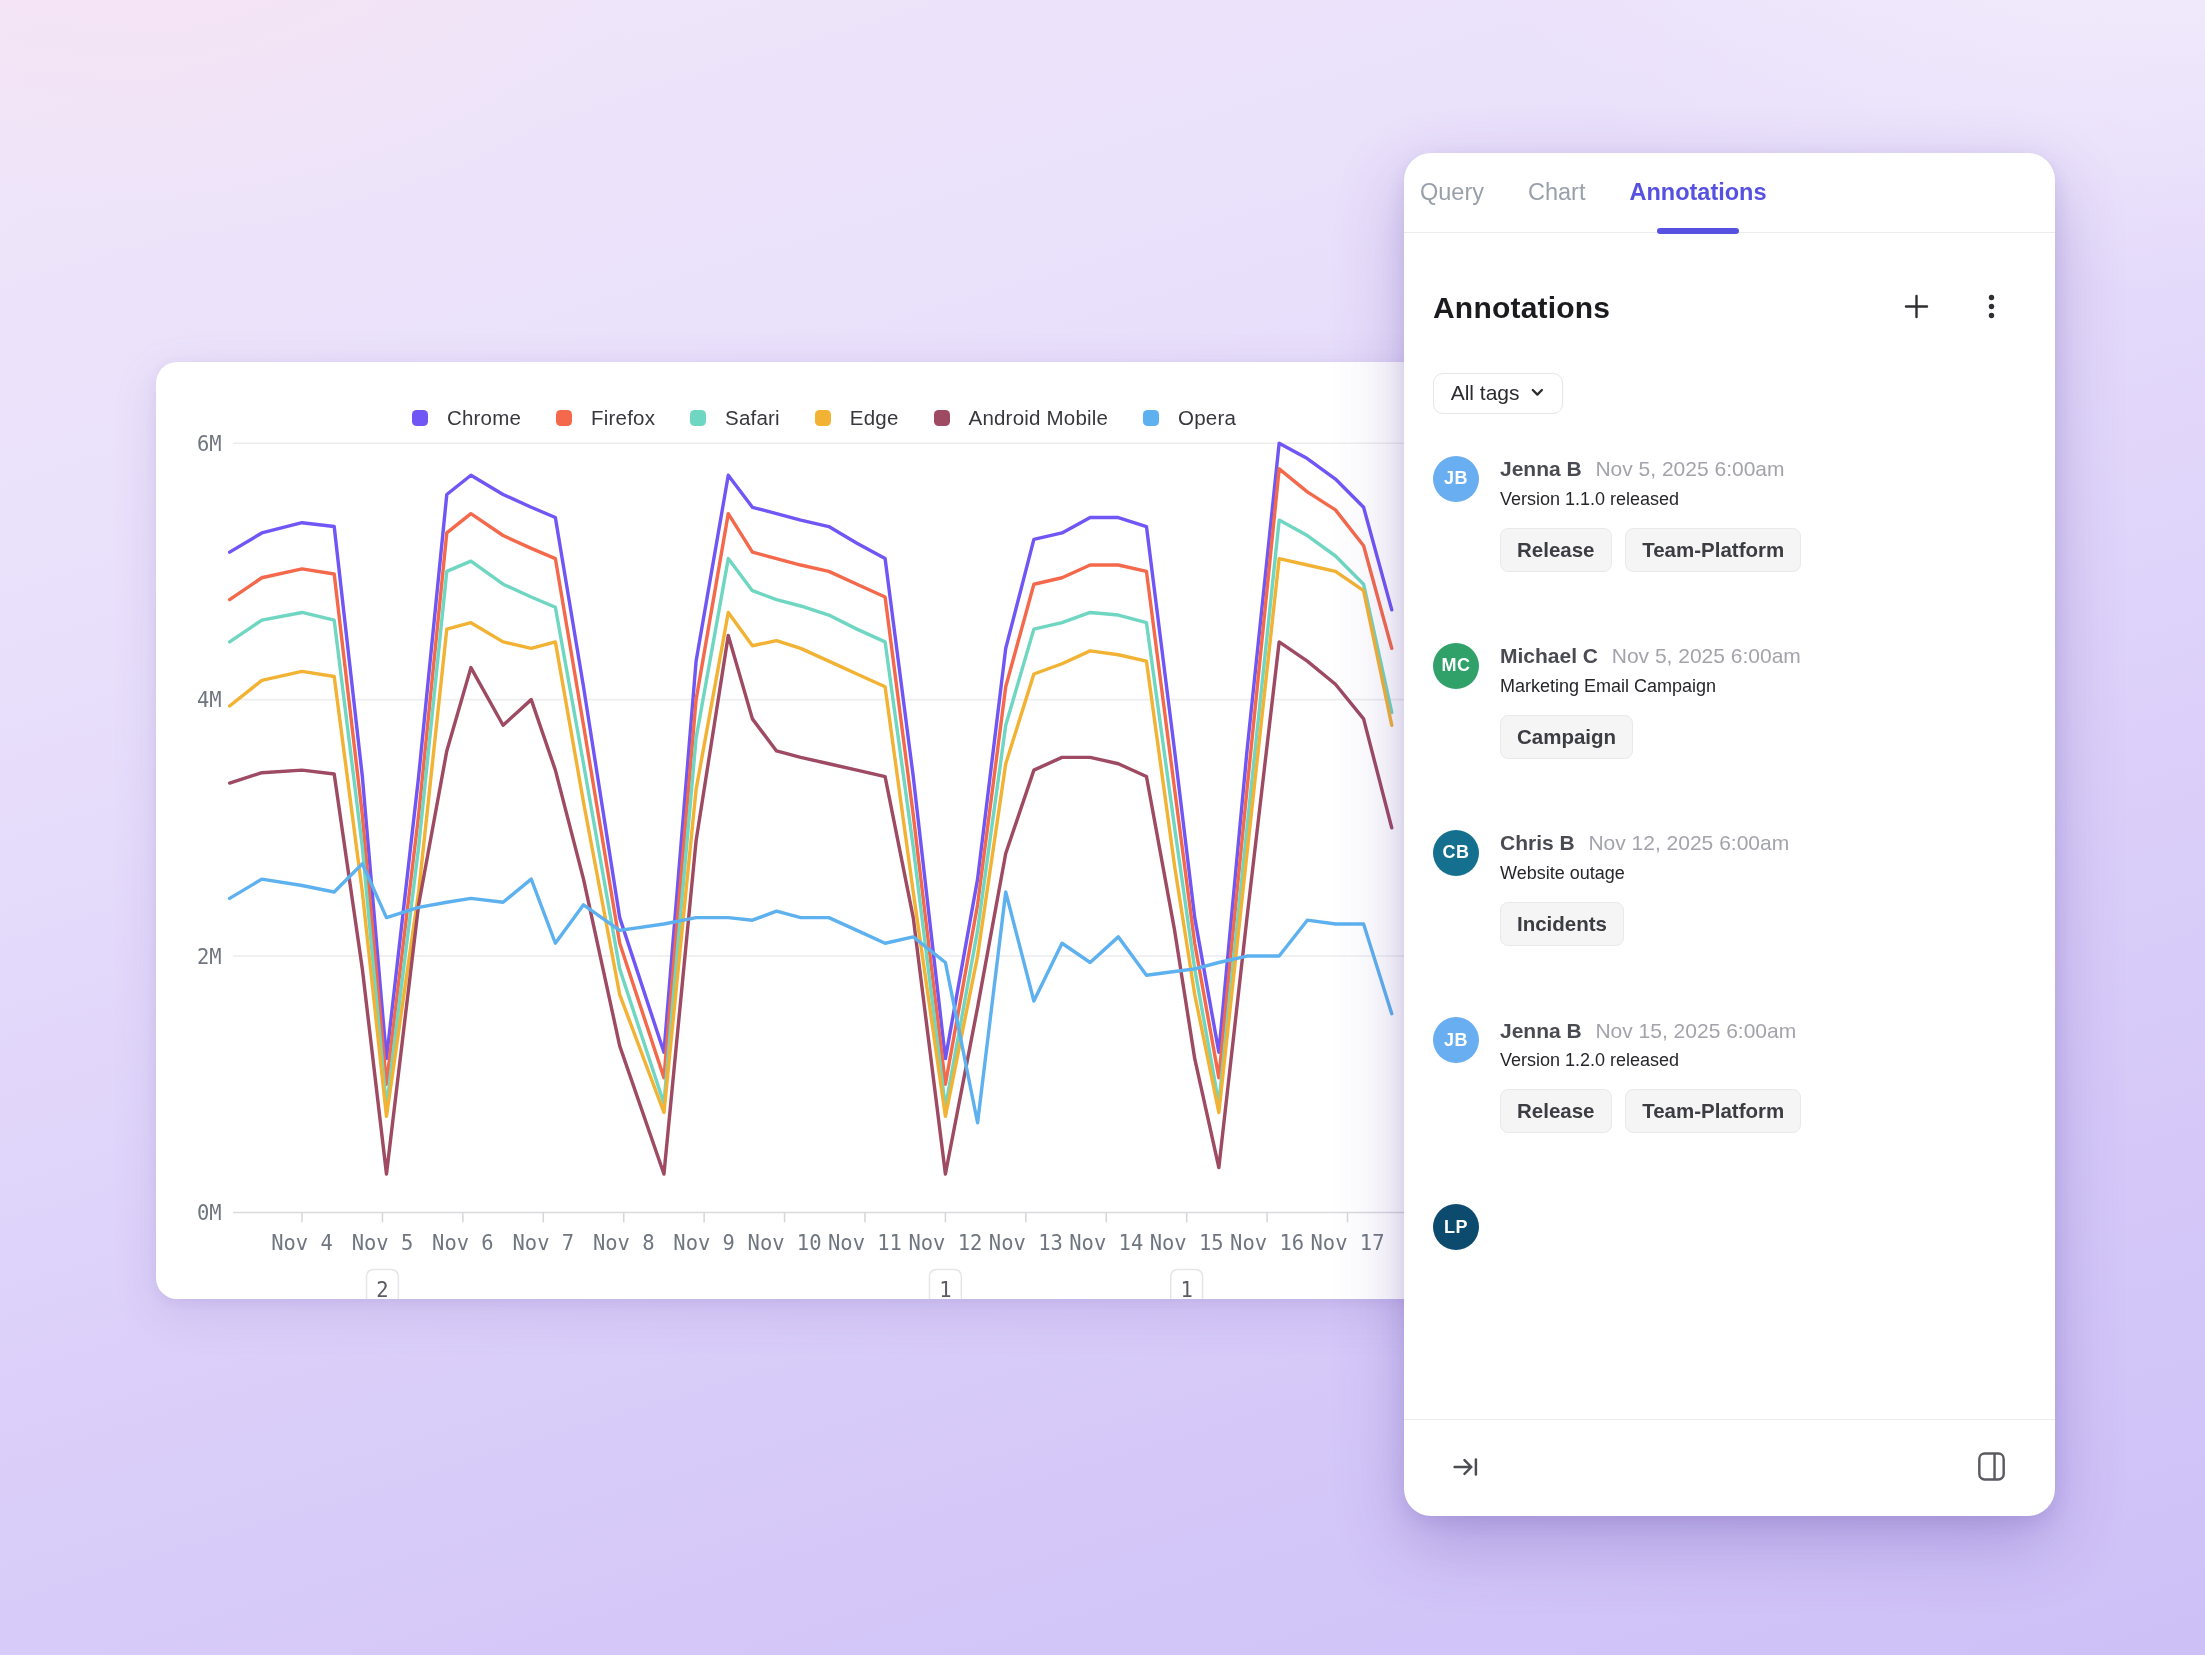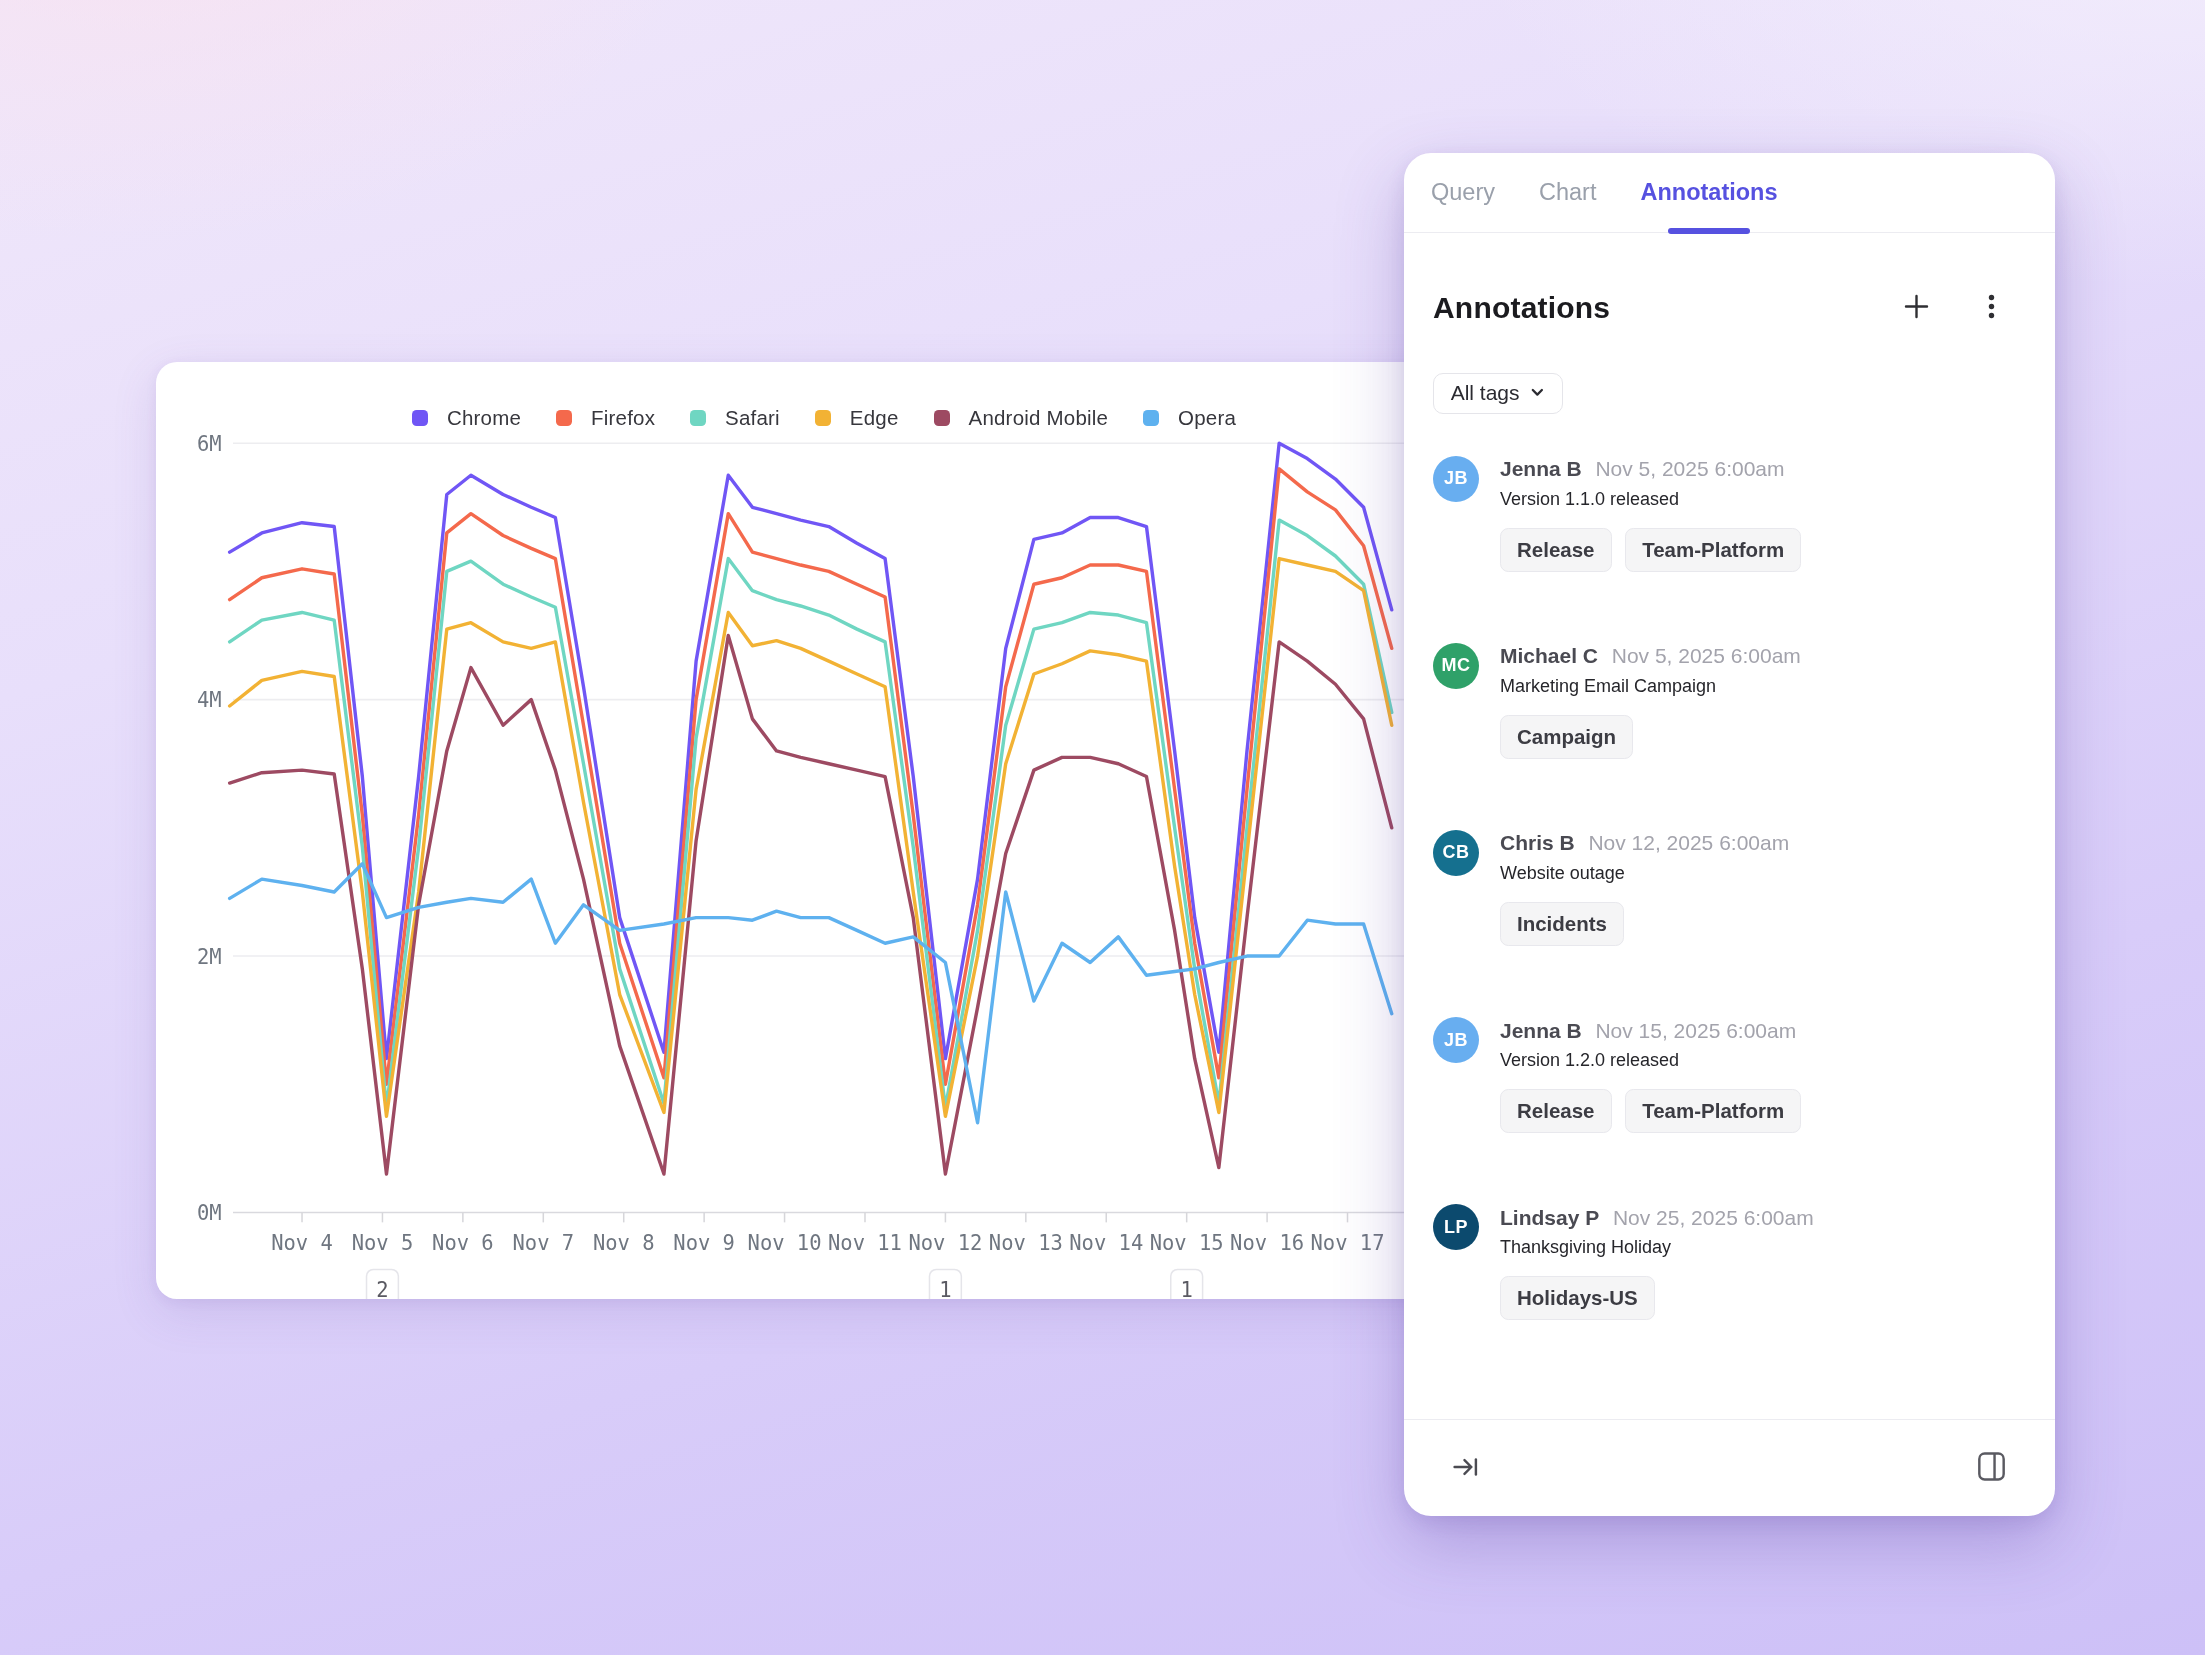--- a/index.html
+++ b/index.html
@@ -17,21 +17,21 @@
     gap:35px;align-items:center;}
   .legend-item{display:flex;align-items:center;gap:19px;cursor:pointer;}
   .legend-swatch{width:16px;height:16px;border-radius:4.6px;flex:0 0 auto;}
   .legend-label{font-size:20.5px;font-weight:500;color:#37373d;letter-spacing:0.2px;}
   #chart-svg{position:absolute;left:0;top:0;}
   #chart-svg text{font-family:"DejaVu Sans Mono",monospace;}
 
   
   .panel{position:absolute;left:1404px;top:153px;width:651px;height:1363px;background:#ffffff;
     border-radius:27px;box-shadow:0 27px 68px rgba(86,60,158,.30),0 6px 18px rgba(86,60,158,.12);}
-  .tabs{display:flex;align-items:center;gap:44px;height:79px;padding:0 44px 0 27px;
+  .tabs{display:flex;align-items:center;gap:44px;height:79px;padding:0 44px 0 16px;
     border-bottom:1.5px solid #ececf1;border-radius:27px 27px 0 0;}
   .tab{position:relative;height:100%;display:flex;align-items:center;font-size:23.5px;font-weight:500;
     color:#9aa0ab;cursor:pointer;background:none;border:none;padding:0;font-family:inherit;}
   .tab.active{color:#5651e0;font-weight:700;}
   .tab.active::after{content:"";position:absolute;left:20%;width:60%;bottom:-1.5px;height:6px;
     border-radius:3.8px;background:#5651e0;}
   .panel-header{display:flex;align-items:center;padding:33px 42px 0 29px;}
   .panel-title{font-size:30px;font-weight:700;color:#1b1b1f;letter-spacing:0.2px;}
   .panel-header .spacer{flex:1;}
   .icon-btn{background:none;border:none;padding:4.6px;cursor:pointer;display:flex;align-items:center;}
@@ -234,30 +234,20 @@
       </div>
       <div class="ann-title">Version 1.2.0 released</div>
       <div class="ann-tags">
               <span class="tag-chip">Release</span>
               <span class="tag-chip">Team-Platform</span>
             </div>
     </div>
   </article>
         <article class="ann-item">
     <div class="avatar" style="background: #0c4a6e;">LP</div>
-    <div class="ann-body">
-      <div class="ann-top">
-        <span class="ann-name">Lindsay P</span>
-        <span class="ann-date">Nov 25, 2025 6:00am</span>
-      </div>
-      <div class="ann-title">Thanksgiving Holiday</div>
-      <div class="ann-tags">
-              <span class="tag-chip">Holidays-US</span>
-            </div>
-    </div>
   </article>
       </div>
 
     <div class="panel-footer">
       <button class="icon-btn">
         <span>
           <svg width="32" height="32" viewBox="0 0 42 42">
               <path d="M6 21h22M19 12l9 9-9 9" stroke="#4b4b52" stroke-width="3.2" fill="none" stroke-linecap="round" stroke-linejoin="round"></path>
               <path d="M34 11v20" stroke="#4b4b52" stroke-width="3.2" stroke-linecap="round"></path>
             </svg>

